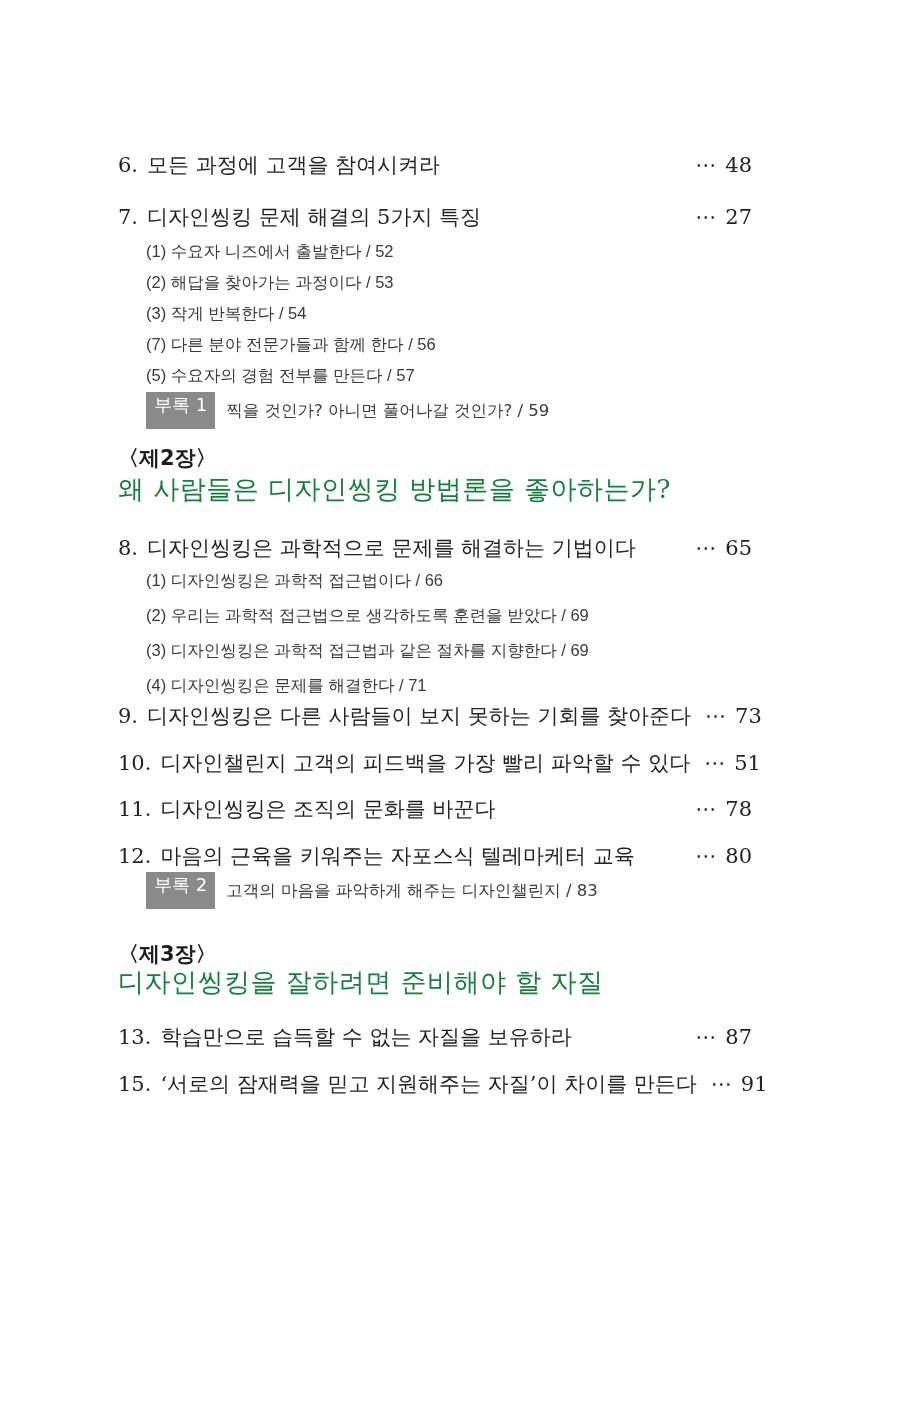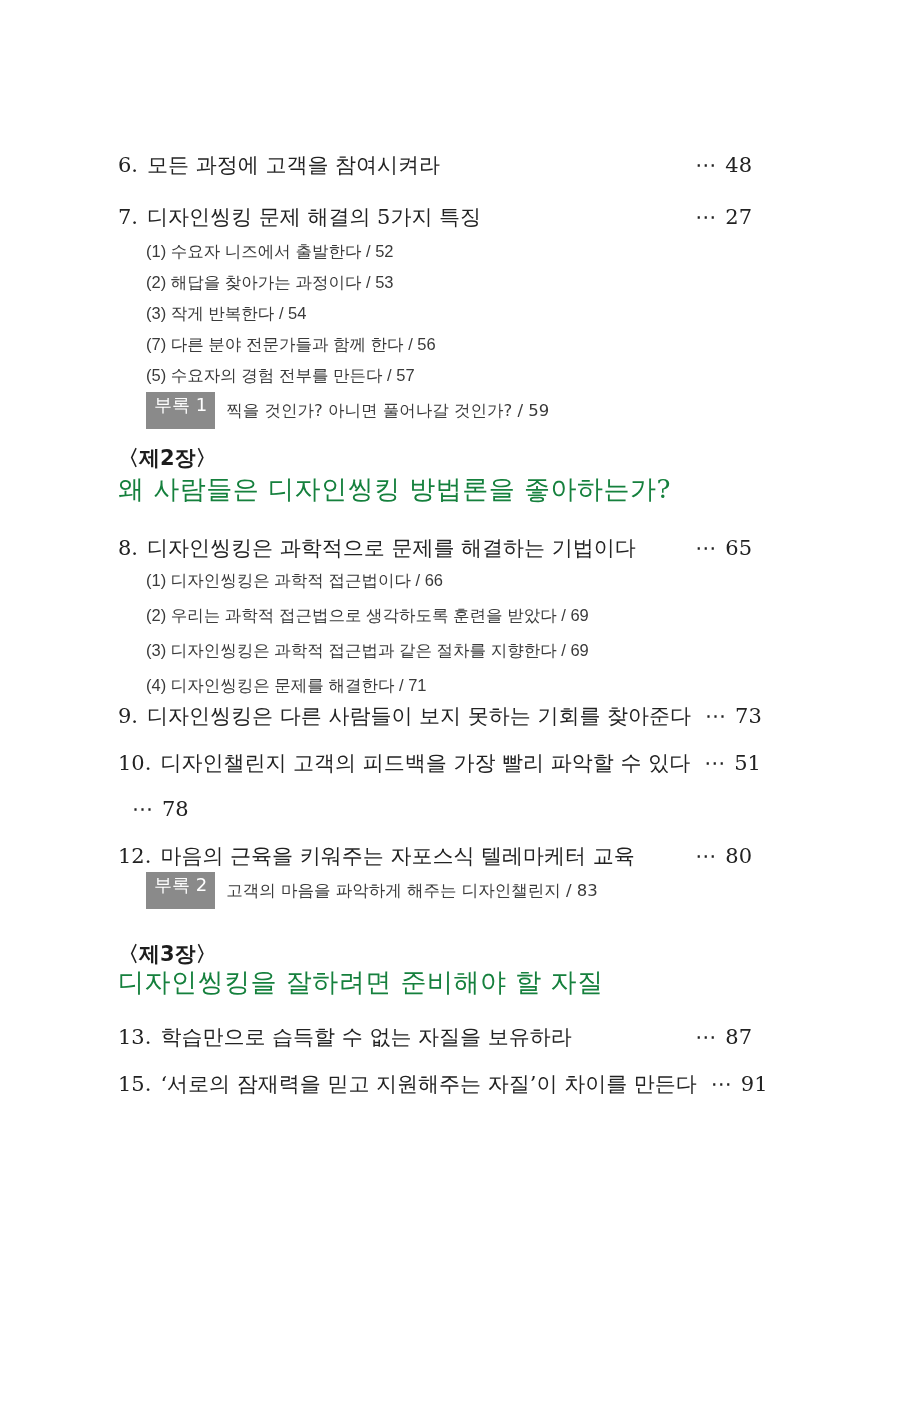--- a/index.html
+++ b/index.html
@@ -130,20 +130,21 @@
     <span class="item-title"><span class="item-num">9.</span><span>디자인씽킹은 다른 사람들이 보지 못하는 기회를 찾아준다</span></span>
     <span class="item-page"><span class="item-dots">⋯</span><span>73</span></span>
   </div>
 
   <div class="row item" style="top:750px">
     <span class="item-title"><span class="item-num">10.</span><span>디자인챌린지 고객의 피드백을 가장 빨리 파악할 수 있다</span></span>
     <span class="item-page"><span class="item-dots">⋯</span><span>51</span></span>
   </div>
 
   <div class="row item" style="top:796px">
+    <span class="item-title"><span class="item-num">11.</span><span>디자인씽킹은 조직의 문화를 바꾼다</span></span>
     <span class="item-page"><span class="item-dots">⋯</span><span>78</span></span>
   </div>
 
   <div class="row item" style="top:843px">
     <span class="item-title"><span class="item-num">12.</span><span>마음의 근육을 키워주는 자포스식 텔레마케터 교육</span></span>
     <span class="item-page"><span class="item-dots">⋯</span><span>80</span></span>
   </div>
 
   <div class="row apx" style="top:872px">
     <span class="badge">부록 2</span>

